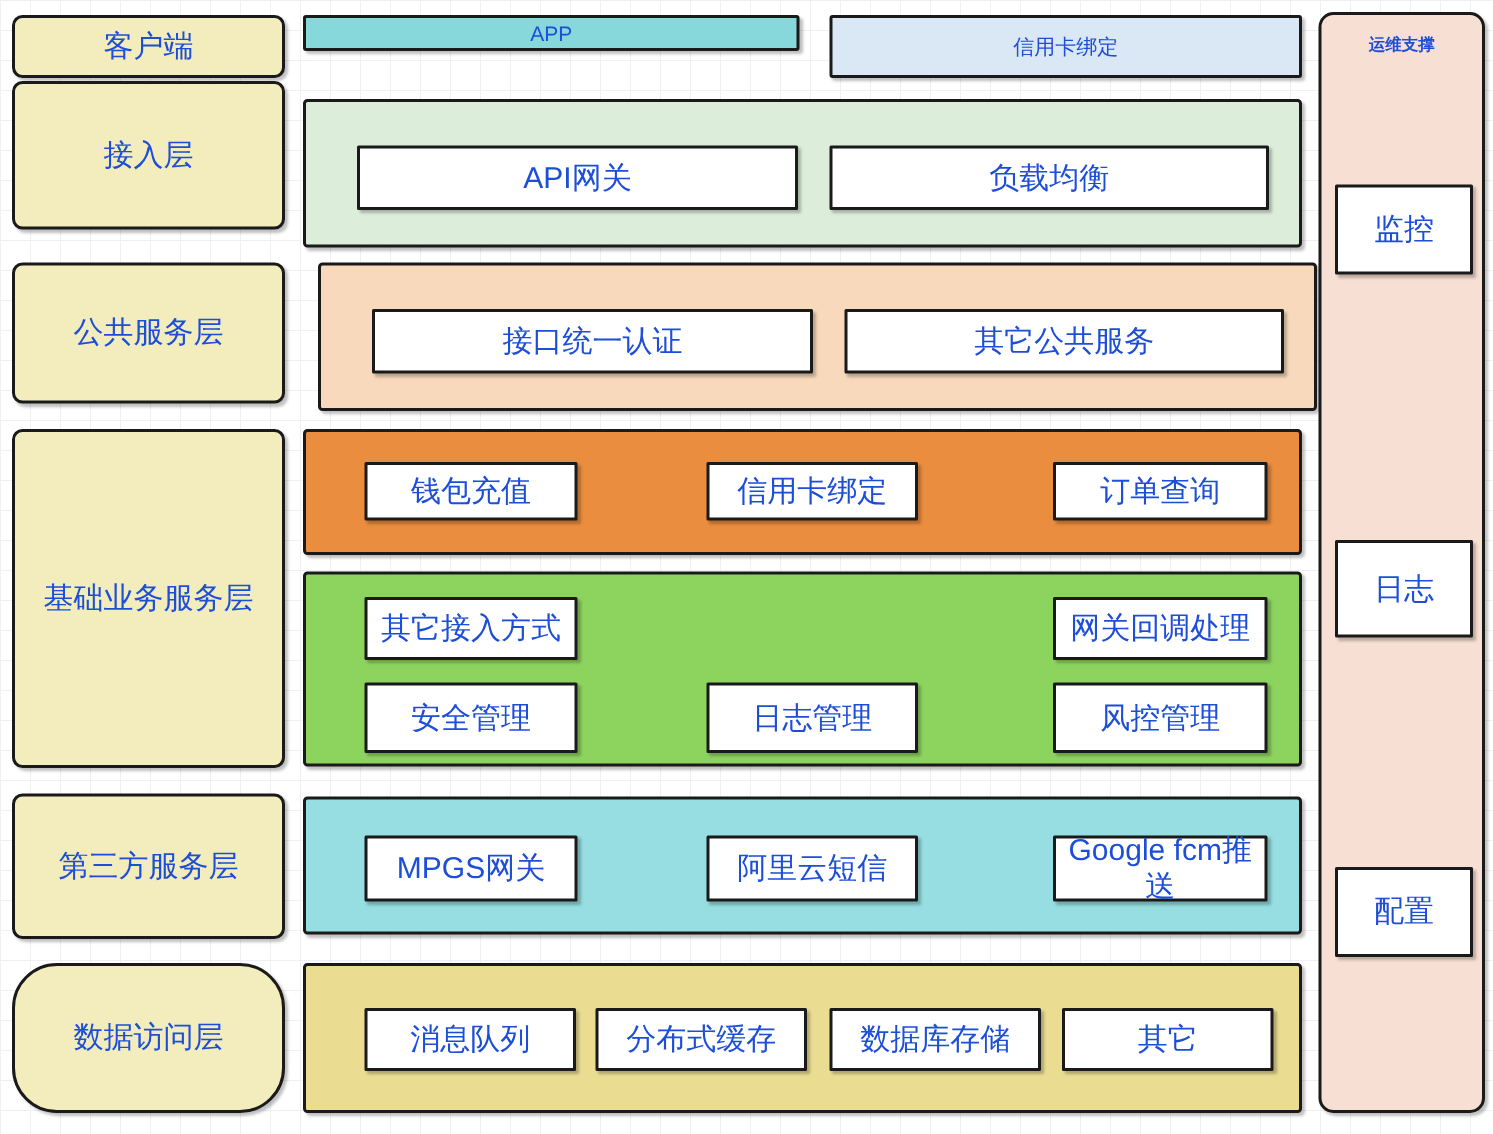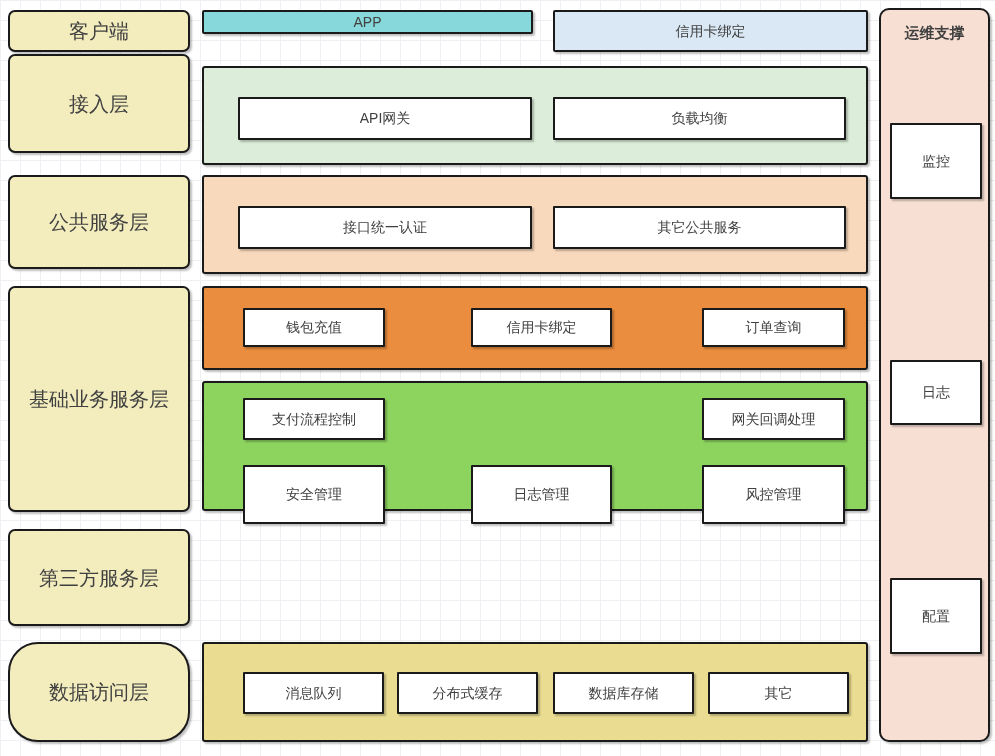--- a/index.html
+++ b/index.html
@@ -1,20 +1,20 @@
 <!DOCTYPE html>
 <html><head>
 <meta charset="utf-8">
 <style>
   html,body{margin:0;padding:0;background:#ffffff;}
   #canvas{
     position:relative;
     width:995px;height:756px;
     font-family:"Liberation Sans","DejaVu Sans",sans-serif;
-    color:#404040;
+    color:#1d4ed8;
     background-color:#ffffff;
     background-image:
       linear-gradient(to right, #eef0f3 1px, transparent 1px),
       linear-gradient(to bottom, #eef0f3 1px, transparent 1px);
     background-size:20px 20px;
     overflow:hidden;
   }
   .box{
     position:absolute;
     box-sizing:border-box;
@@ -30,66 +30,66 @@
   .layer-label{
     left:8px;width:182px;
     background:#f3edbe;
     border-radius:7px;
     font-size:20px;
   }
   .container{border-radius:3px;}
   .node{
     background:#ffffff;
     border-radius:1px;
-    font-size:14px;
+    font-size:20px;
   }
   
   .app-box{left:202px;top:10px;width:331px;height:24px;background:#87d8da;border-radius:2px;}
   .other-access-box{left:553px;top:10px;width:315px;height:42px;background:#d9e8f4;border-radius:2px;}
   
   .lbl-client{top:10px;height:42px;}
   .lbl-access{top:54px;height:99px;}
   .lbl-public{top:175px;height:94px;}
   .lbl-core{top:286px;height:226px;}
   .lbl-third{top:529px;height:97px;}
   .lbl-data{top:642px;height:100px;border-radius:30px;}
   
   .cont-access{left:202px;top:66px;width:666px;height:99px;background:#dceeda;}
-  .cont-public{left:202px;top:175px;width:666px;height:99px;background:#f8d9bc;}
+  .cont-public{left:212px;top:175px;width:666px;height:99px;background:#f8d9bc;}
   .cont-orange{left:202px;top:286px;width:666px;height:84px;background:#eb8d3e;}
   .cont-green{left:202px;top:381px;width:666px;height:130px;background:#8dd45f;}
   .cont-cyan{left:202px;top:531px;width:666px;height:92px;background:#96dee1;}
   .cont-data{left:202px;top:642px;width:666px;height:100px;background:#eadd92;}
   
   .w1{left:34px;top:29px;width:294px;height:43px;}
   .w2{left:349px;top:29px;width:293px;height:43px;}
   
   .c1{left:39px;width:142px;}
   .c2{left:267px;width:141px;}
   .c3{left:498px;width:143px;}
   .orange-row .node{top:20px;height:39px;}
   .green-r1{top:15px;height:42px;}
-  .green-r2{top:82px;height:59px;}
+  .green-r2{top:72px;height:47px;}
   .cyan-row .node{top:24px;height:44px;}
   
   .d1{left:39px;top:28px;width:141px;height:42px;}
   .d2{left:193px;top:28px;width:141px;height:42px;}
   .d3{left:349px;top:28px;width:141px;height:42px;}
   .d4{left:504px;top:28px;width:141px;height:42px;}
   
   .ops-panel{
     left:879px;top:8px;width:111px;height:734px;
     background:#f8dfd3;border-radius:10px;
     display:block;
   }
   .ops-title{
     position:absolute;left:0;top:14px;width:100%;
-    text-align:center;font-weight:bold;font-size:15px;
+    text-align:center;font-weight:bold;font-size:11px;
   }
-  .ops-node{left:9px;width:92px;height:76px;}
+  .ops-node{left:9px;width:92px;height:60px;}
   .ops-monitor{top:113px;}
   .ops-log{top:350px;height:65px;}
   .ops-config{top:568px;}
 </style>
 </head>
 <body>
 
 <div id="canvas">
 
   <div class="box layer-label lbl-client">客户端</div>
@@ -112,27 +112,32 @@
     <div class="box node w2">其它公共服务</div>
   </div>
 
   <div class="box container cont-orange orange-row">
     <div class="box node c1">钱包充值</div>
     <div class="box node c2">信用卡绑定</div>
     <div class="box node c3">订单查询</div>
   </div>
 
   <div class="box container cont-green">
-    <div class="box node c1 green-r1">支付流程控制</div>
+    <div class="box node c1 green-r1">其它接入方式</div>
     <div class="box node c3 green-r1">网关回调处理</div>
     <div class="box node c1 green-r2">安全管理</div>
     <div class="box node c2 green-r2">日志管理</div>
     <div class="box node c3 green-r2">风控管理</div>
   </div>
 
+  <div class="box container cont-cyan cyan-row">
+    <div class="box node c1">MPGS网关</div>
+    <div class="box node c2">阿里云短信</div>
+    <div class="box node c3">Google fcm推送</div>
+  </div>
 
   <div class="box container cont-data">
     <div class="box node d1">消息队列</div>
     <div class="box node d2">分布式缓存</div>
     <div class="box node d3">数据库存储</div>
     <div class="box node d4">其它</div>
   </div>
 
   <div class="box ops-panel">
     <div class="ops-title">运维支撑</div>

